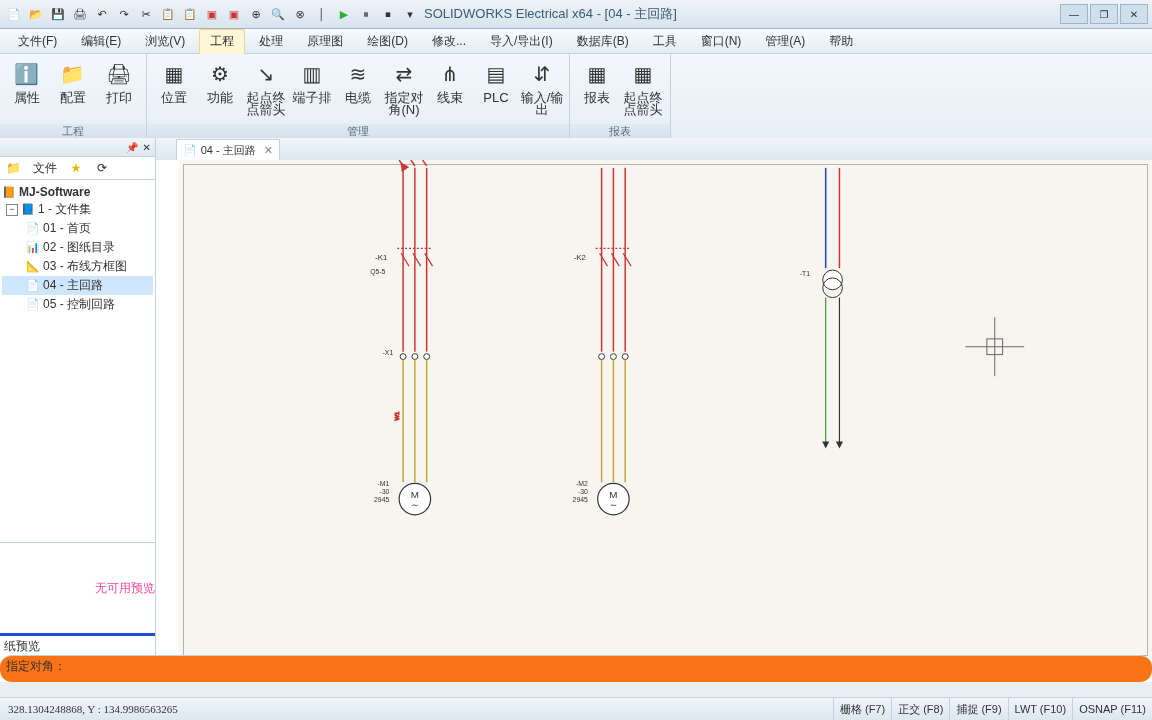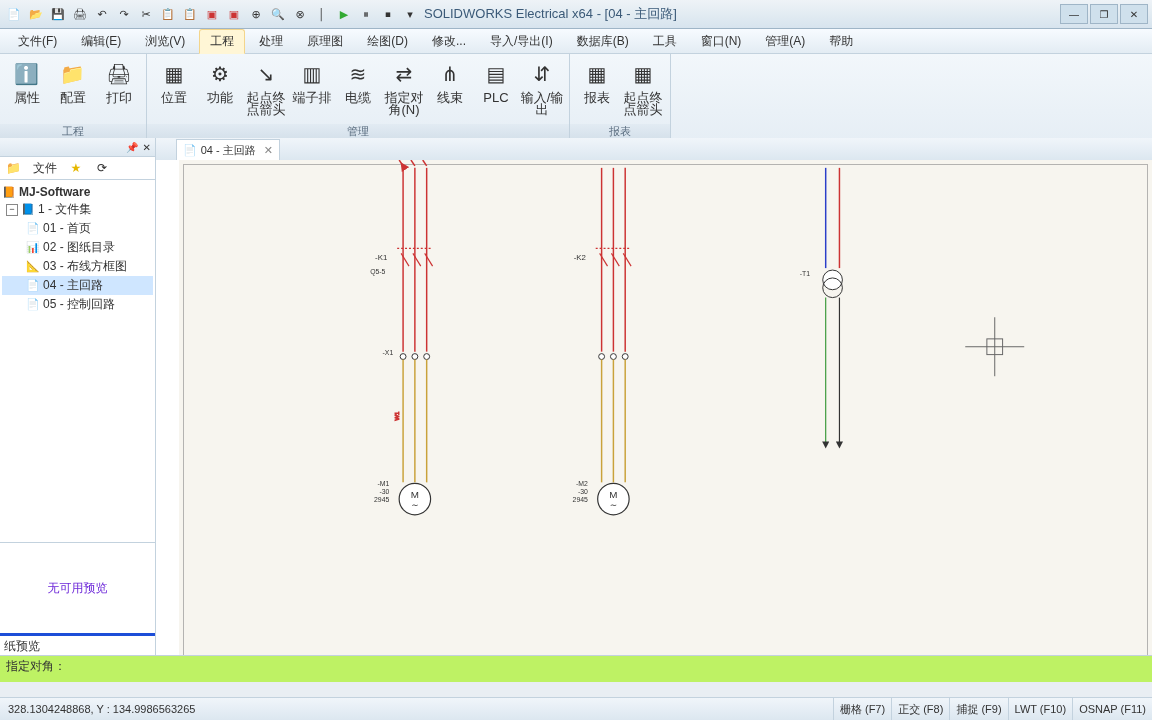--- a/index.html
+++ b/index.html
@@ -23,32 +23,32 @@
 .sidepanel{width:155px;display:flex;flex-direction:column;border-right:1px solid #c3d2de;}
 .panelhdr{height:18px;background:linear-gradient(#f0f5fa,#dce7f0);border-bottom:1px solid #c3d2de;display:flex;justify-content:flex-end;align-items:center;font-size:10px;padding-right:4px;}
 .panelhdr span{margin-left:4px;cursor:default;}
 .panelbar{height:22px;border-bottom:1px solid #c3d2de;display:flex;align-items:center;padding:0 4px;gap:6px;}
 .panelbar .b{width:18px;height:18px;display:flex;align-items:center;justify-content:center;border:1px solid transparent;}
 .tree{flex:1;overflow:auto;background:#fff;padding:4px 2px;}
 .treenode{display:flex;align-items:center;gap:3px;padding:1px 0;white-space:nowrap;}
 .treenode .exp{width:10px;height:10px;border:1px solid #888;font-size:9px;line-height:8px;text-align:center;flex-shrink:0;}
 .treenode .ico{width:14px;height:14px;flex-shrink:0;display:flex;align-items:center;justify-content:center;font-size:11px;}
 .treenode.sel{background:#cfe6ff;}
-.preview{height:90px;border-top:1px solid #c3d2de;display:flex;align-items:center;justify-content:center;color:#6d28d9;}
+.preview{height:90px;border-top:1px solid #c3d2de;display:flex;align-items:center;justify-content:flex-end;color:#ec4899;}
 .previewlbl{height:20px;border-top:3px solid #1d4ed8;padding:2px 4px;}
 .canvasarea{flex:1;display:flex;flex-direction:column;background:#fff;}
 .tabs{height:22px;background:linear-gradient(#f0f5fa,#dce7f0);display:flex;align-items:flex-end;padding-left:20px;}
 .tab{height:20px;background:#fff;border:1px solid #c3d2de;border-bottom:none;padding:0 6px;display:flex;align-items:center;gap:4px;font-size:11px;}
 .tab .x{font-size:11px;color:#888;cursor:default;margin-left:4px;}
 .canvas{flex:1;position:relative;overflow:hidden;background:#f7f5ef;margin-left:23px;}
 .canvas .grid{position:absolute;inset:0;background-image:radial-gradient(circle,#b8b4a5 0.7px,transparent 0.7px);background-size:8px 8px;opacity:.6;margin:4px;border:1px solid #888;}
 svg.sch{position:absolute;inset:0;}
-.cmdline{position:absolute;left:0;right:0;bottom:38px;height:22px;border-top:1px solid #c3d2de;background:#bef264;padding:2px 6px;font-size:12px;}
+.cmdline{position:absolute;left:0;right:0;bottom:38px;height:22px;border-top:1px solid #c3d2de;background:#f97316;padding:2px 6px;font-size:12px;border-radius:12px;}
 .statusbar{position:absolute;left:0;right:0;bottom:0;height:22px;background:linear-gradient(#f0f5fa,#dce7f0);border-top:1px solid #c3d2de;display:flex;align-items:center;font-size:11px;}
-.statusbar .coord{flex:0 0 auto;padding:0 8px;}
+.statusbar .coord{flex:0 0 auto;padding:0 8px;font-family:Liberation Serif, serif;}
 .statusbar .spacer{flex:1;}
 .statusbar .sbtn{padding:0 6px;border-left:1px solid #c3d2de;height:100%;display:flex;align-items:center;cursor:default;}
 .blank{position:absolute;left:0;right:0;bottom:22px;height:16px;background:#e9eef3;}
 text{font-family:Arial;}
 </style>
 </head>
 <body>
 
 <div class="titlebar">
   <div class="qat">

